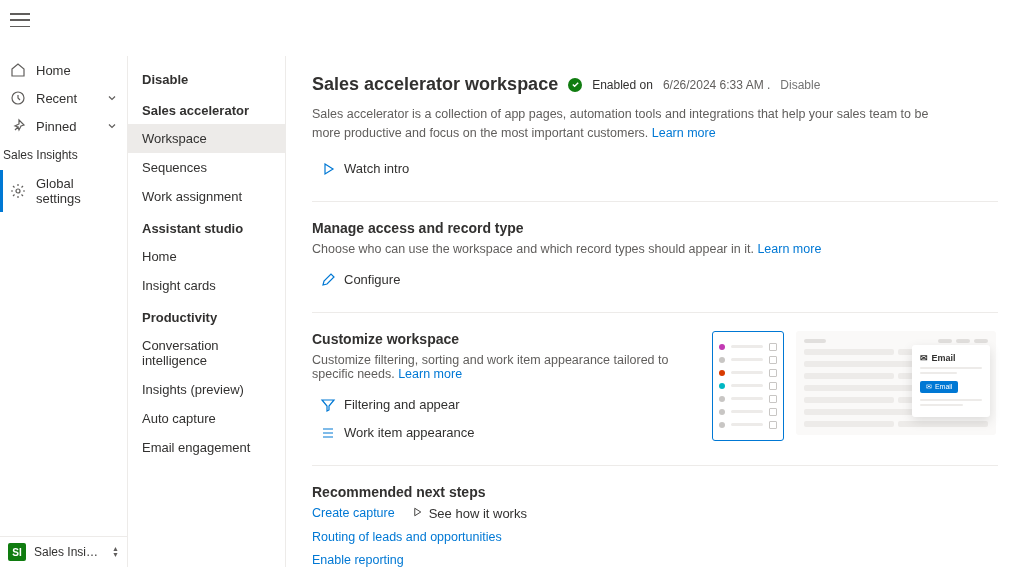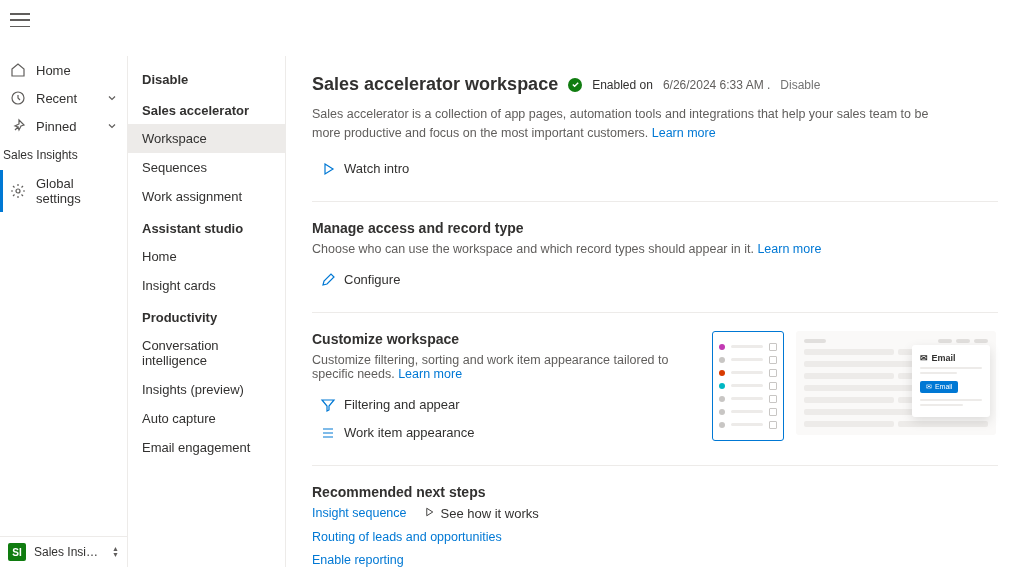--- a/index.html
+++ b/index.html
@@ -314,21 +314,21 @@
               <div class="email-line" style="width:70%"></div>
             </div>
           </div>
         </div>
       </div>
     </div>
 
     <div class="section">
       <div class="section-title">Recommended next steps</div>
       <div class="next-links">
-        <span class="text-link">Insight sequence</span>
+        <span class="text-link">Create capture</span>
         <span class="see-how">
           <span><svg width="12" height="12" viewBox="0 0 16 16" fill="none" stroke="#323130" stroke-width="1.2">
                 <path d="M5 3l8 5-8 5z"></path>
               </svg></span>
           <span>See how it works</span>
         </span>
       </div>
       <div><span class="text-link">Routing of leads and opportunities</span></div>
       <div style="margin-top:8px"><span class="text-link">Enable reporting</span></div>
     </div>

